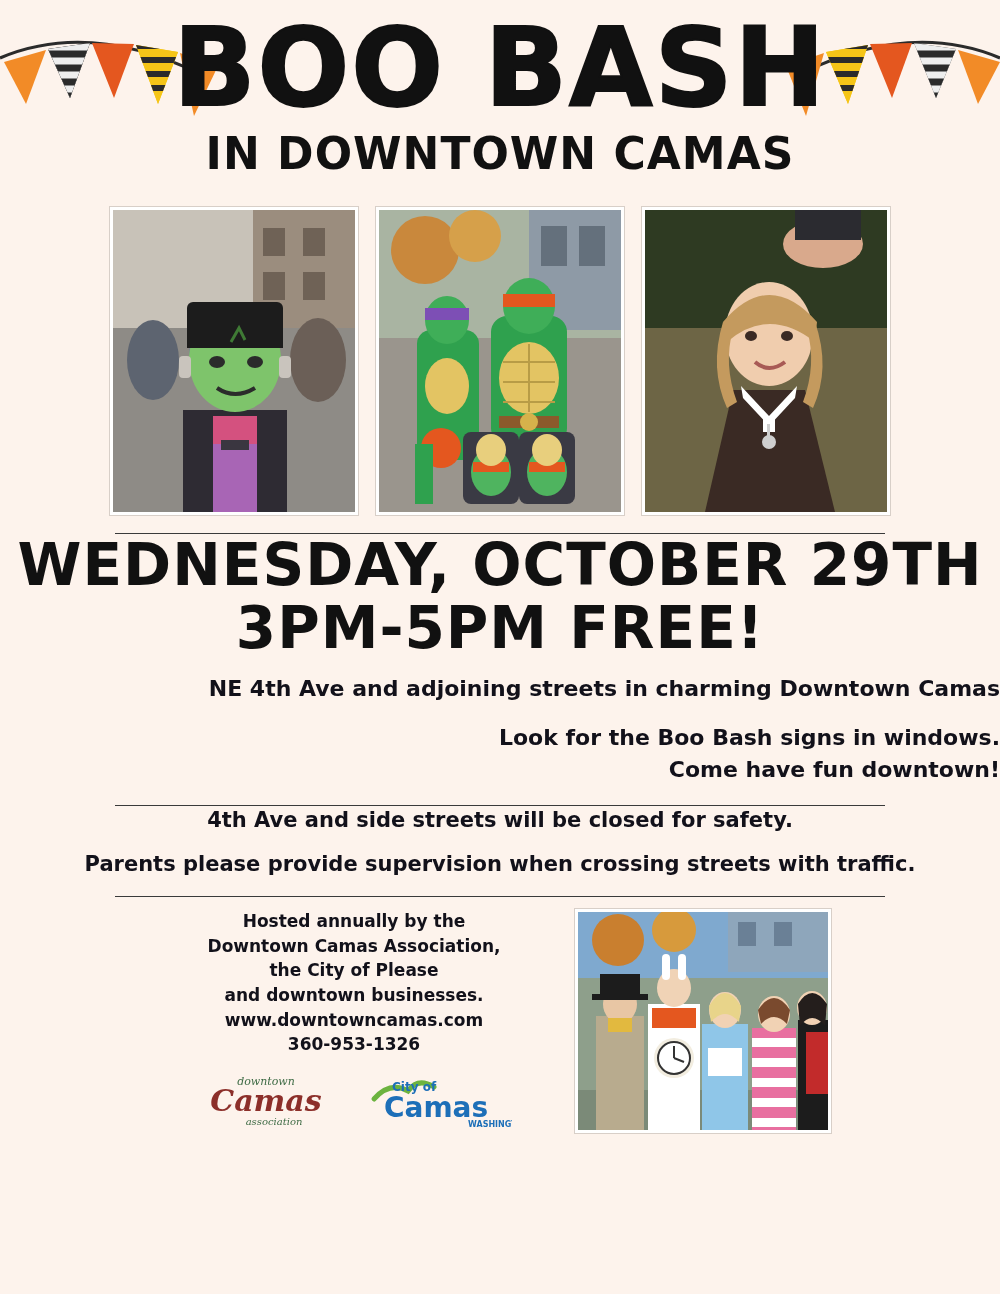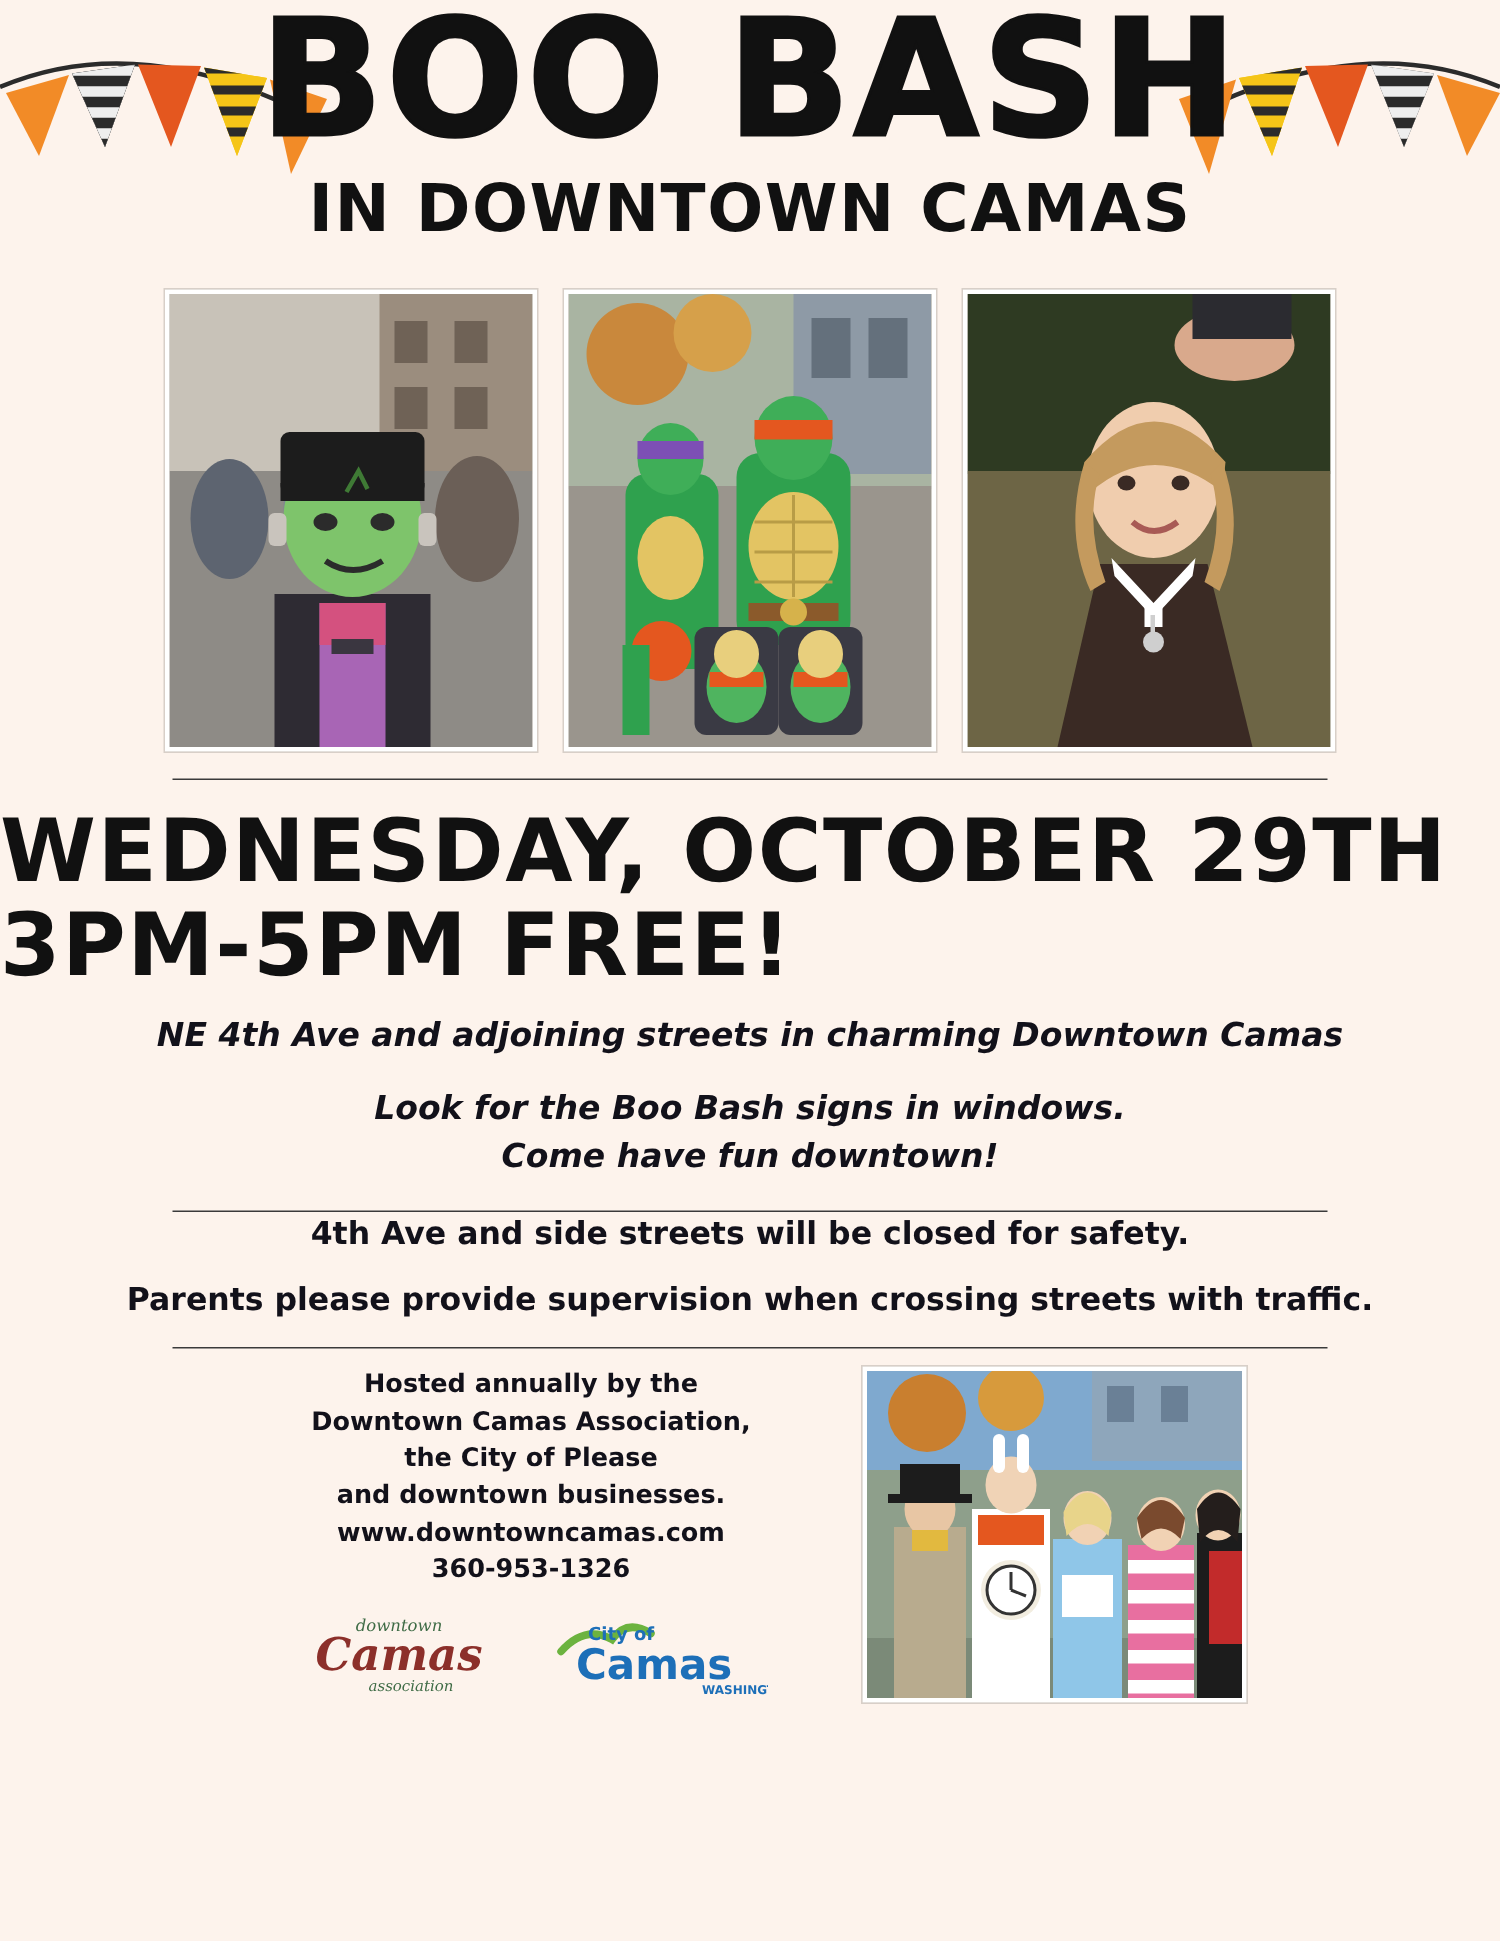--- a/index.html
+++ b/index.html
@@ -22,20 +22,21 @@
     left: 0;
     width: 1000px;
     height: 150px;
     pointer-events: none;
   }
 
   
   .header {
     position: relative;
     text-align: center;
+    padding-top: 14px;
   }
   .title {
     font-family: "DejaVu Sans", sans-serif;
     font-weight: bold;
     font-size: 108px;
     letter-spacing: 2px;
     line-height: 1.0;
     color: #111111;
     margin: 0;
     text-transform: uppercase;
@@ -73,39 +74,38 @@
   
   .rule {
     width: 770px;
     height: 1px;
     background: #3a3a3a;
     margin: 18px auto 0 auto;
   }
 
   
   .date-block {
-    text-align: left;
-    margin-top: 16px;
+    text-align: center;
+    margin-top: 0;
   }
   .date-line {
     font-family: "DejaVu Sans", sans-serif;
     font-weight: bold;
     font-size: 58px;
     line-height: 1.08;
     letter-spacing: 1px;
     color: #111111;
     text-transform: uppercase;
     margin: 0;
   }
 
   
   .info {
-    text-align: center;
+    text-align: right;
     margin-top: 16px;
-    font-style: italic;
   }
   .info p {
     font-family: "DejaVu Sans", sans-serif;
     font-weight: bold;
     font-size: 22px;
     color: #12111a;
     margin: 0 0 20px 0;
     line-height: 1.3;
   }
   .info p.tight { margin-bottom: 4px; }

